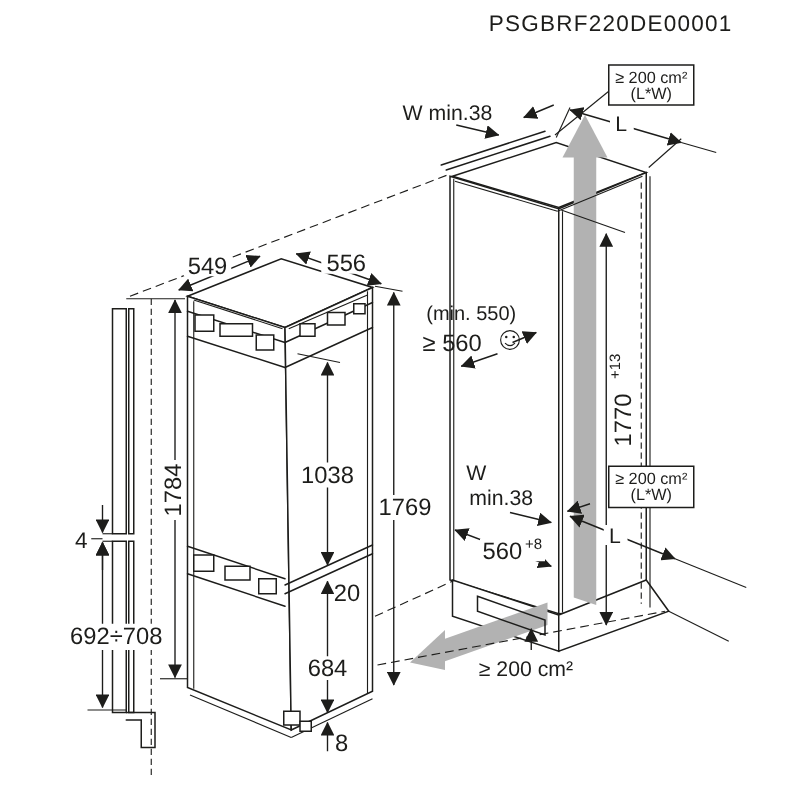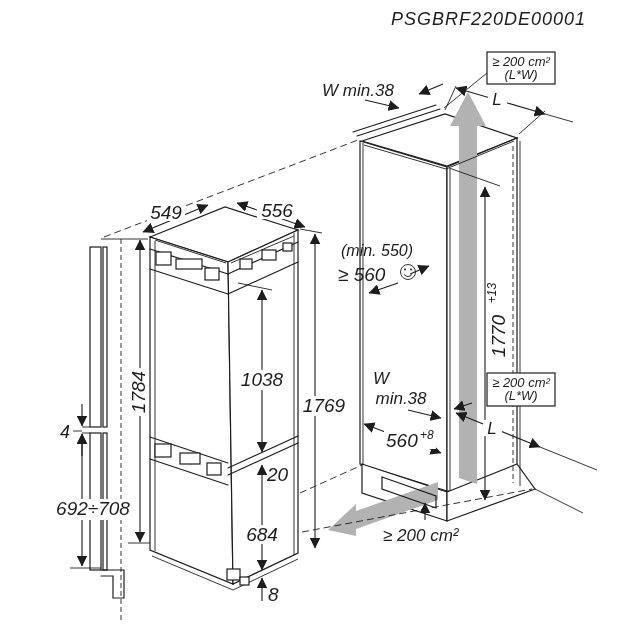--- a/index.html
+++ b/index.html
@@ -1,16 +1,16 @@
 <!DOCTYPE html>
 <html><head>
 <meta charset="utf-8">
 <style>
   html,body{margin:0;padding:0;background:#fff;}
-  #stage{width:630px;height:630px;position:relative;background:#fff;font-family:"Liberation Sans",sans-serif;font-style:italic;}
+  #stage{width:630px;height:630px;position:relative;background:#fff;font-family:"Liberation Sans",sans-serif;}
   svg text{font-family:"Liberation Sans",sans-serif;fill:#1d1d1b;}
   .s{stroke:#1d1d1b;stroke-width:1.2;fill:none;stroke-linecap:round;}
   .thin{stroke:#1d1d1b;stroke-width:0.9;fill:none;}
   .dsh{stroke-dasharray:7 4;}
   .hid{stroke-dasharray:5 3;}
   .fw{fill:#ffffff;stroke:#1d1d1b;stroke-width:1.2;}
   .wb{fill:#ffffff;stroke:none;}
   .gray{fill:#b2b2b2;stroke:none;}
   .dim{stroke:#1d1d1b;stroke-width:1.1;fill:none;}
   .fs19{font-size:19px;} .fs18{font-size:18px;} .fs17{font-size:17px;}

